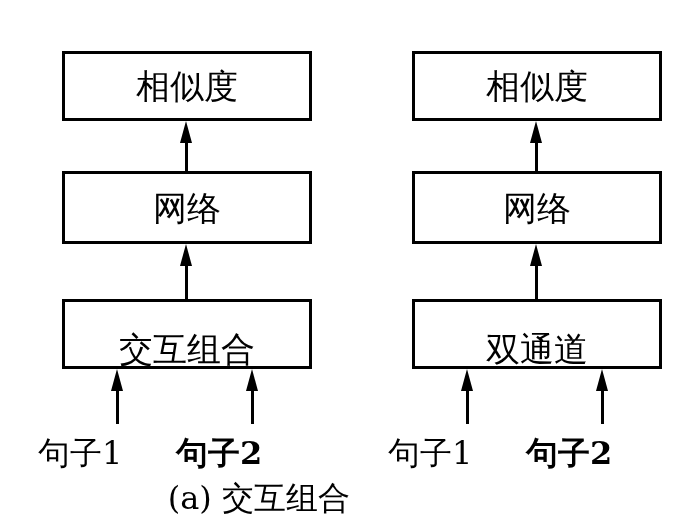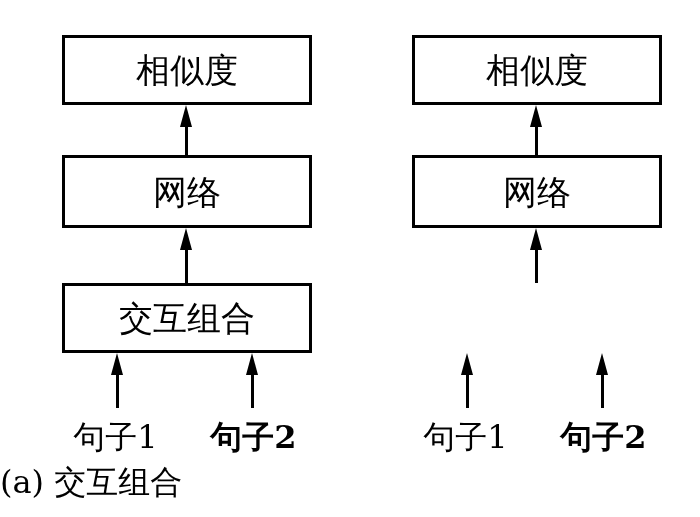--- a/index.html
+++ b/index.html
@@ -11,21 +11,21 @@
     position: relative;
     width: 700px;
     height: 517px;
     background: #ffffff;
     overflow: hidden;
     font-family: "DejaVu Serif", "Liberation Serif", serif;
     color: #000000;
   }
   .panel {
     position: absolute;
-    top: 0;
+    top: 16px;
     height: 368px;
   }
   .panel-left  { left: 0px;   width: 350px; }
   .panel-right { left: 350px; width: 350px; }
 
   
   .box {
     position: absolute;
     box-sizing: border-box;
     border: 3px solid #000000;
@@ -38,21 +38,21 @@
     font-size: 34px;
     line-height: 1;
     letter-spacing: 0px;
     white-space: nowrap;
     color: #000000;
   }
 
   
   .box-top    { left: 62px; top: 35px;  width: 250px; height: 70px; }
   .box-mid    { left: 62px; top: 155px; width: 250px; height: 73px; align-items: center; }
-  .box-bottom { left: 62px; top: 283px; width: 250px; height: 70px; }
+  .box-bottom { left: 62px; top: 283px; width: 250px; height: 70px; align-items: flex-end; }
 
   
   .arrow {
     position: absolute;
     width: 13px;
   }
   .arrow .shaft {
     position: absolute;
     left: 5px;
     width: 3px;
@@ -85,34 +85,34 @@
     top: 418px;
     width: 350px;
     height: 40px;
   }
   .input-label {
     position: absolute;
     top: 0;
     font-size: 32px;
     line-height: 38px;
     white-space: nowrap;
-    text-align: center;
+    text-align: left;
     color: #000000;
   }
   .input-label-1 { left: 38px;  width: 155px; }
   .input-label-2 { left: 176px; width: 155px; font-weight: bold; }
 
   .caption {
     position: absolute;
     left: 0;
     top: 462px;
     width: 350px;
     font-size: 32px;
     line-height: 40px;
-    text-align: left;
+    text-align: right;
     white-space: nowrap;
     color: #000000;
   }
 </style>
 </head>
 <body>
 
 <div id="canvas">
 
   <div class="panel panel-left">
@@ -169,20 +169,23 @@
 
     <div class="box box-mid">
       <span class="box-label">网络</span>
     </div>
 
     <div class="arrow arrow-net">
       <span class="head"></span>
       <span class="shaft"></span>
     </div>
 
+    <div class="box box-bottom">
+      <span class="box-label">双通道</span>
+    </div>
 
     <div class="arrow arrow-in-1">
       <span class="head"></span>
       <span class="shaft"></span>
     </div>
     <div class="arrow arrow-in-2">
       <span class="head"></span>
       <span class="shaft"></span>
     </div>
 

